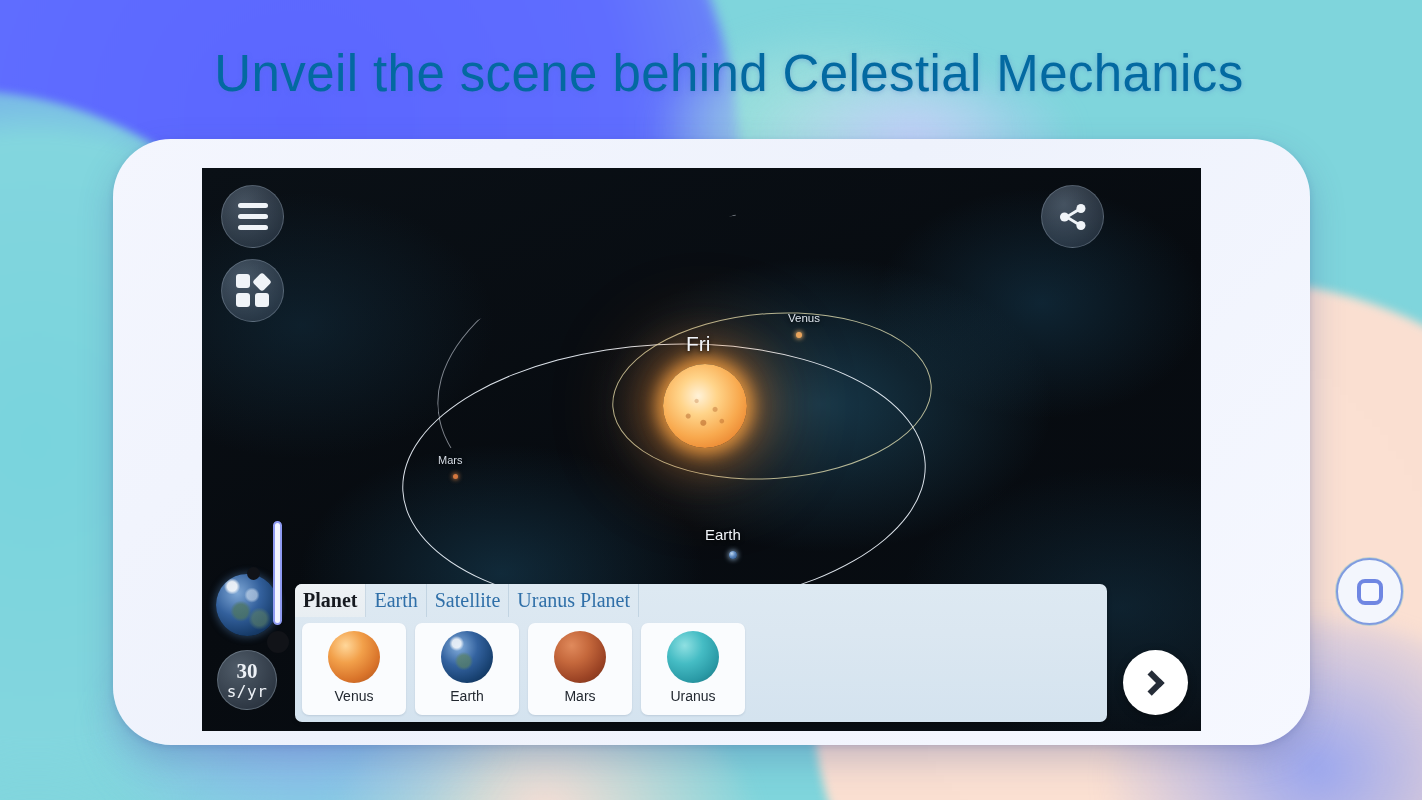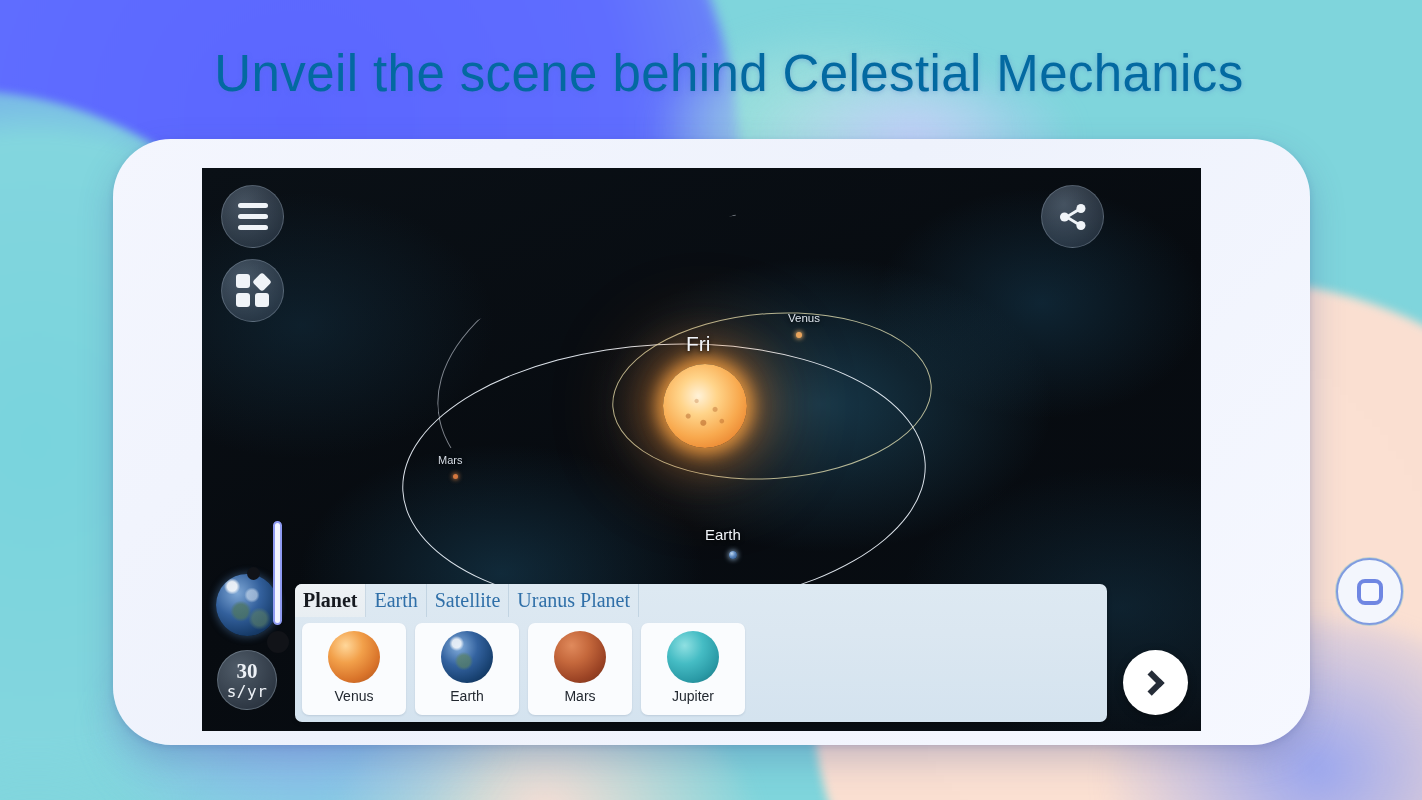--- a/index.html
+++ b/index.html
@@ -421,21 +421,21 @@
         <div class="card">
           <span class="planet-ball p-earth"></span>
           <span class="card-label">Earth</span>
         </div>
         <div class="card">
           <span class="planet-ball p-mars"></span>
           <span class="card-label">Mars</span>
         </div>
         <div class="card">
           <span class="planet-ball p-uranus"></span>
-          <span class="card-label">Jupiter</span>
+          <span class="card-label">Uranus</span>
         </div>
       </div>
     </div>
 
     <div id="next-button">
       <span class="chev"></span>
     </div>
 
   </div>
 </div>

